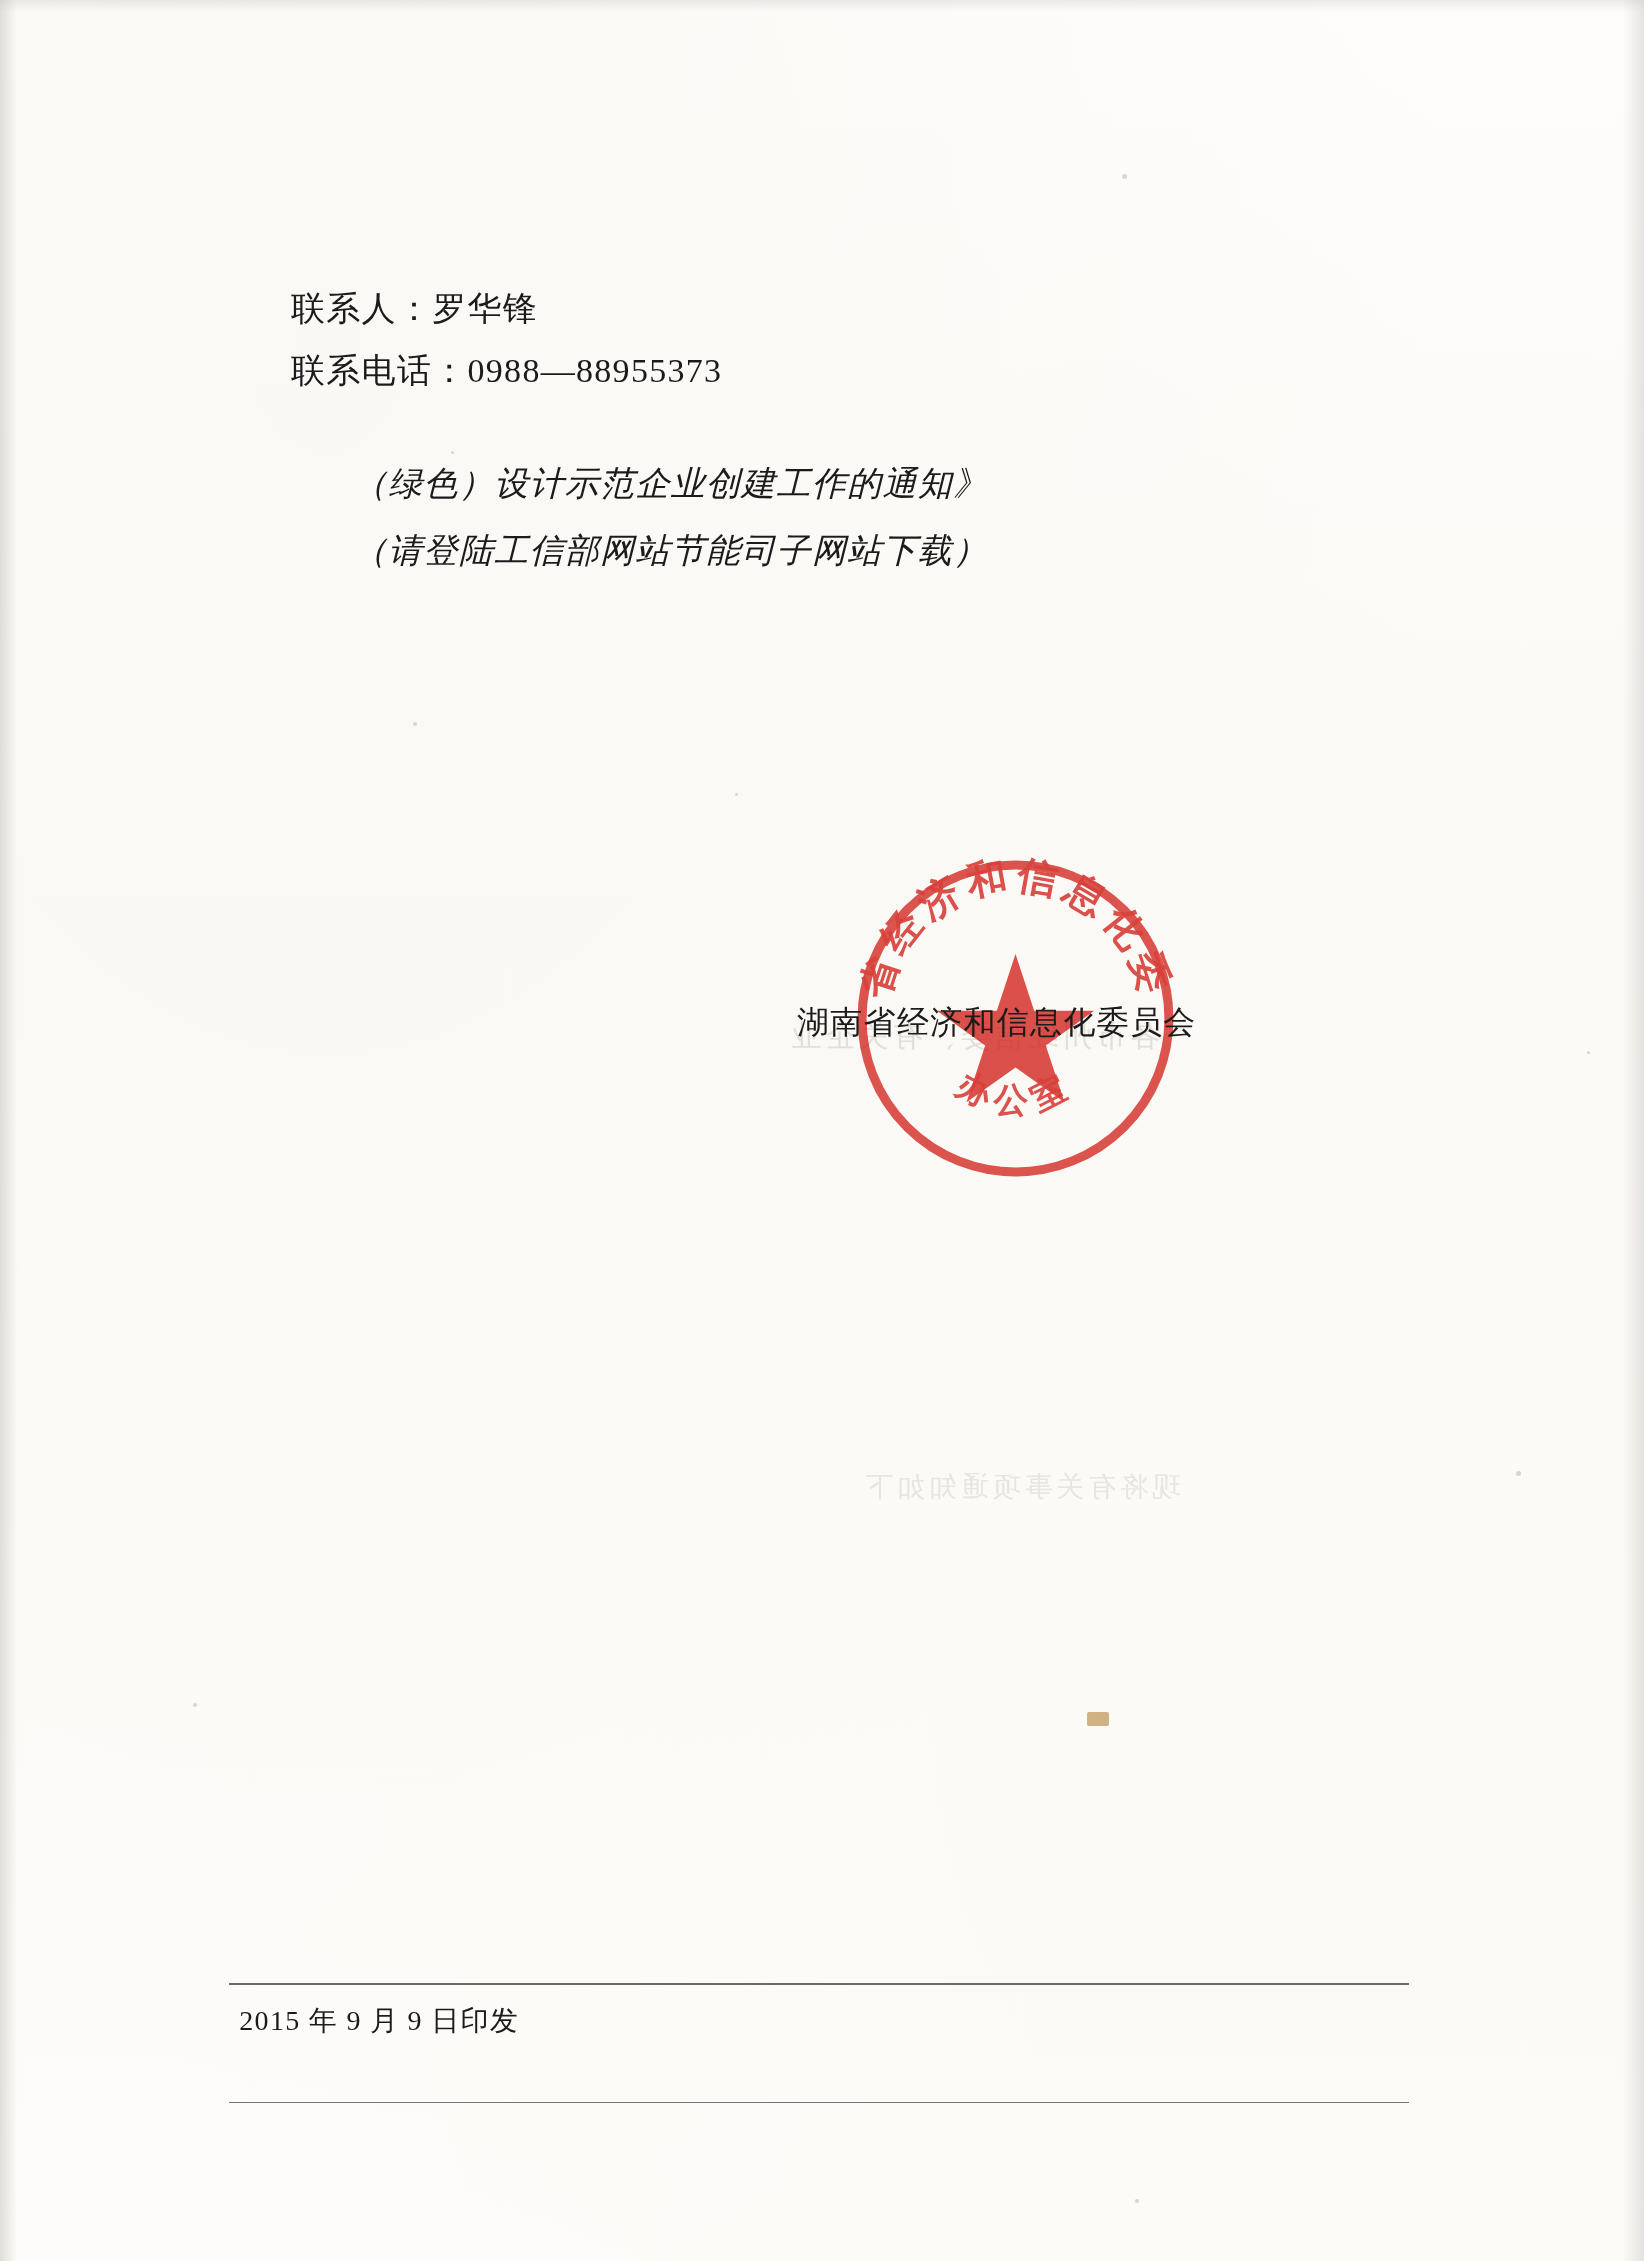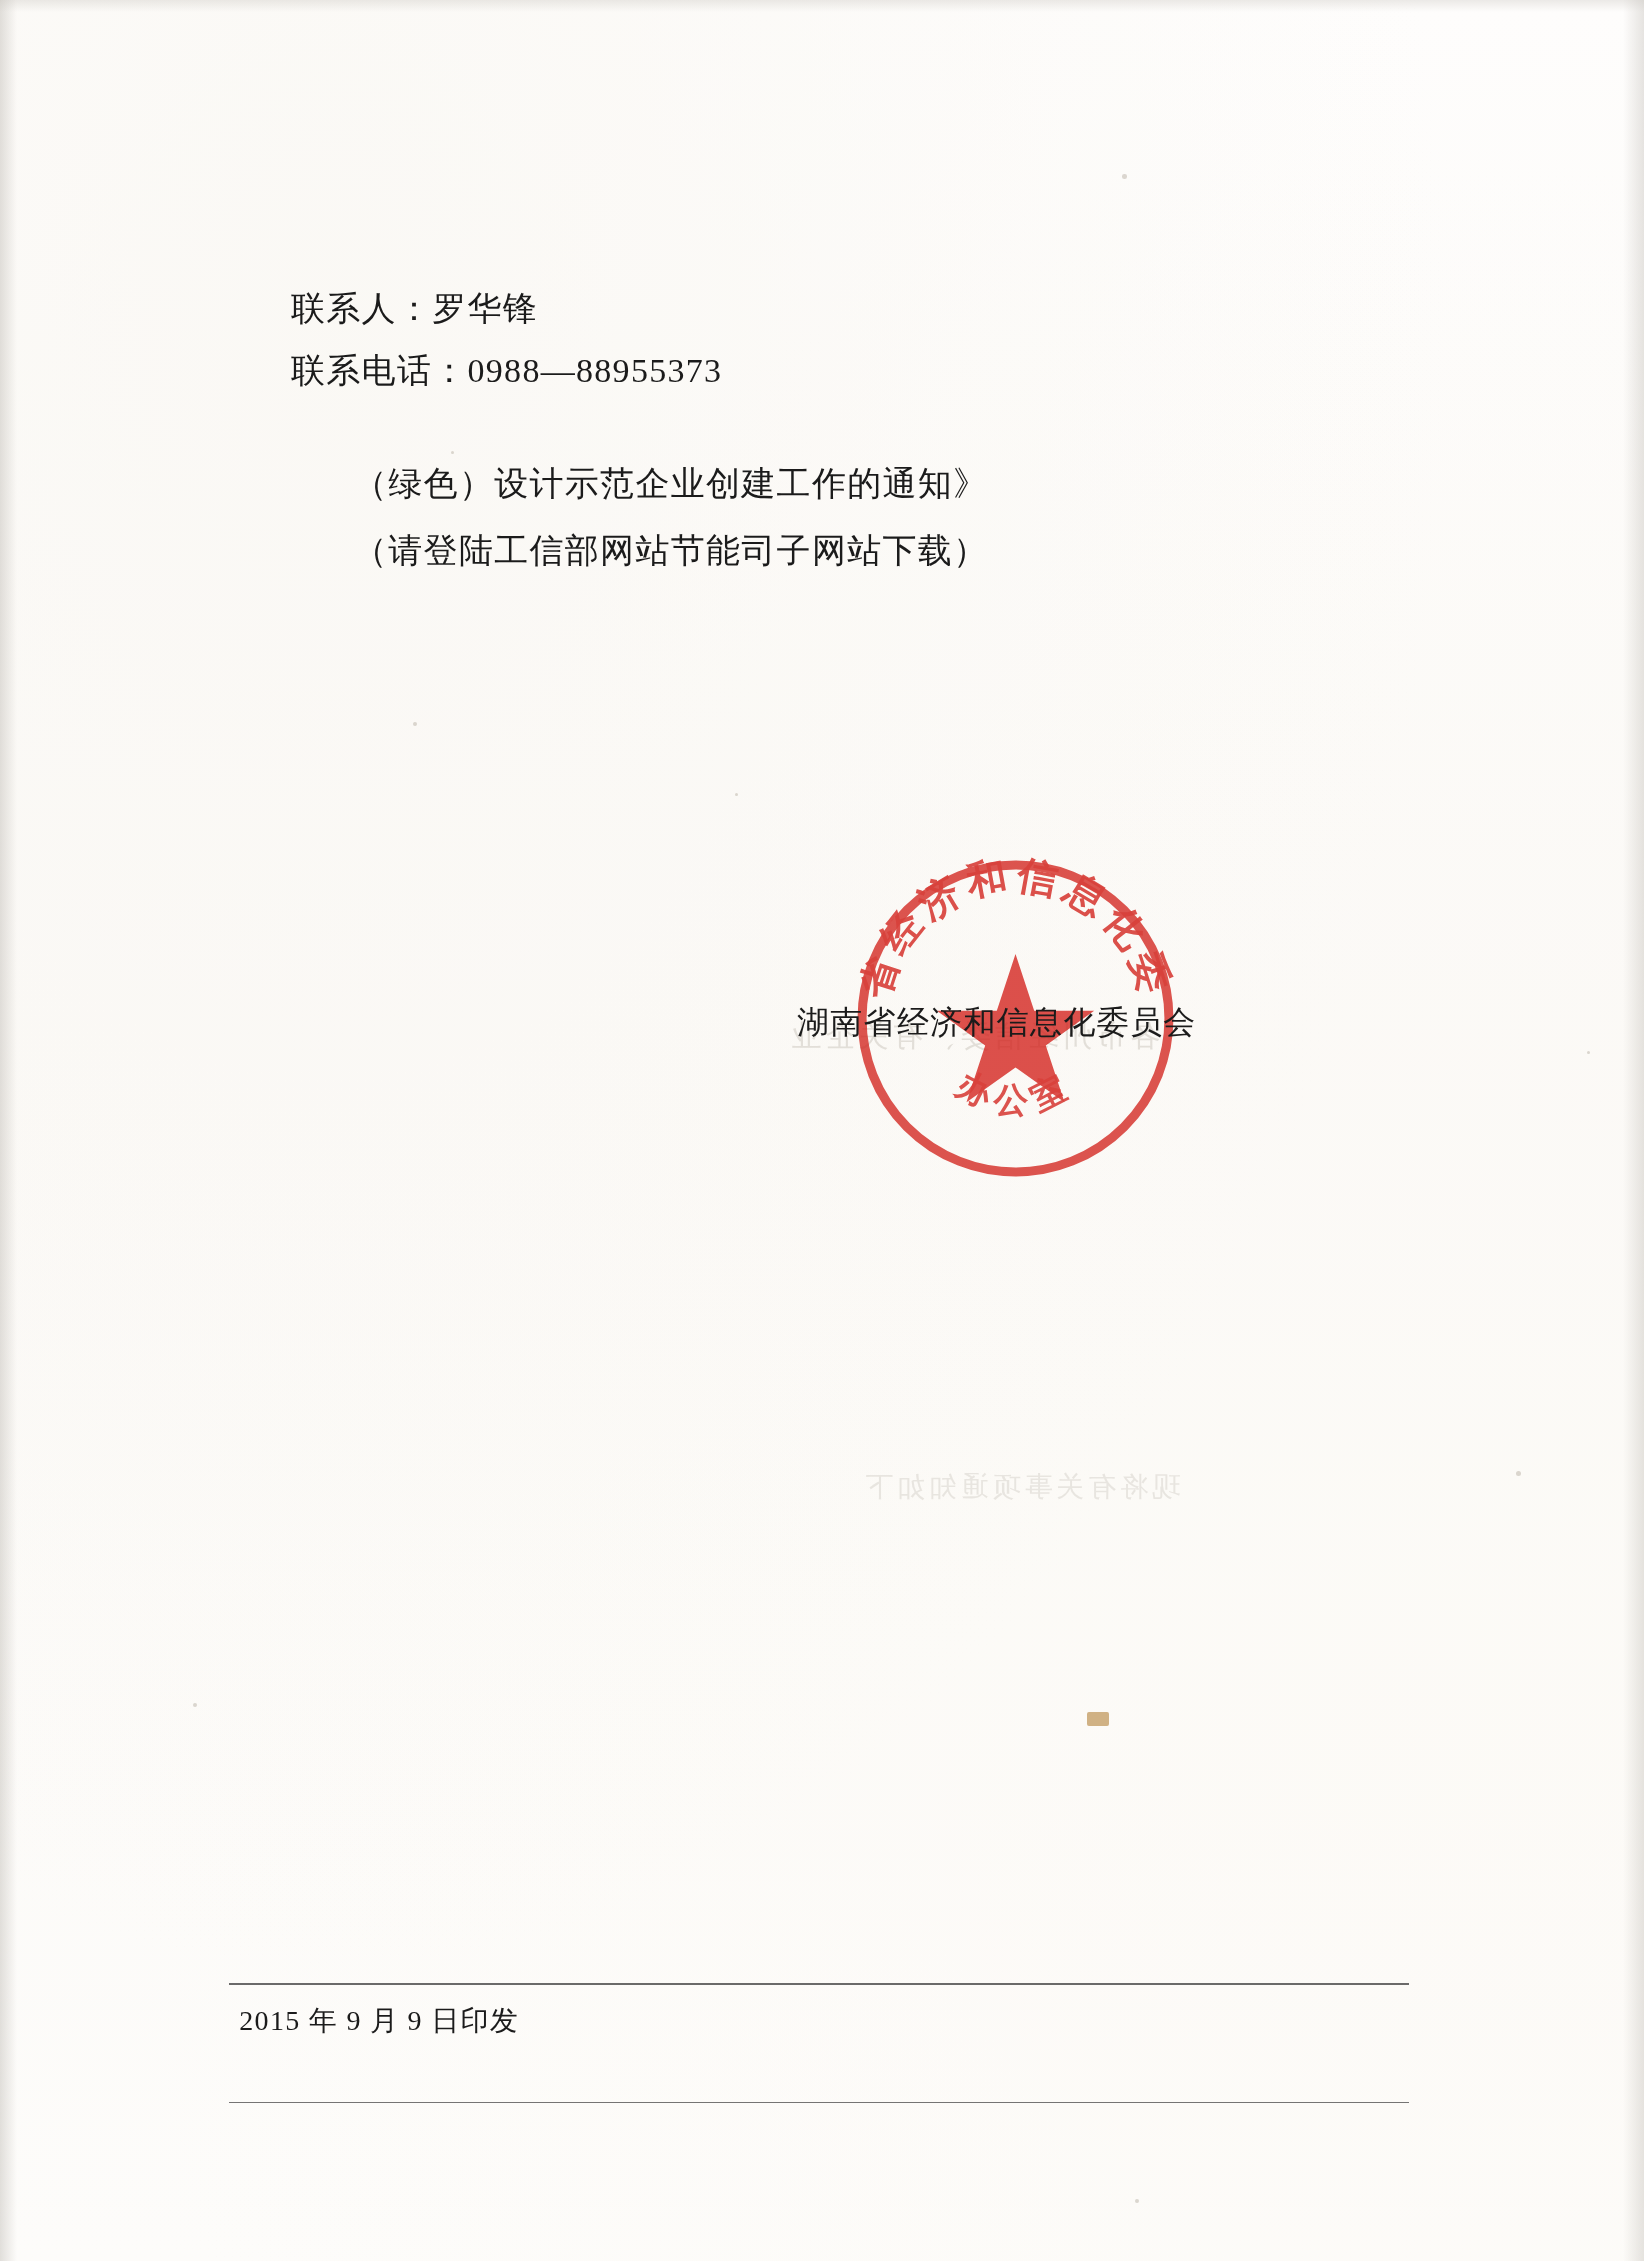--- a/index.html
+++ b/index.html
@@ -64,20 +64,21 @@
 
   .contact-block {
     margin-bottom: 48px;
   }
 
   .attachment-block .line {
     line-height: 67px;
   }
   .indent-1 {
     padding-left: 62px;
+    font-style: italic;
   }
 
   .signature-block {
     position: absolute;
     left: 797px;
     top: 993px;
     text-align: left;
   }
   .sig-line {
     font-size: 32px;

